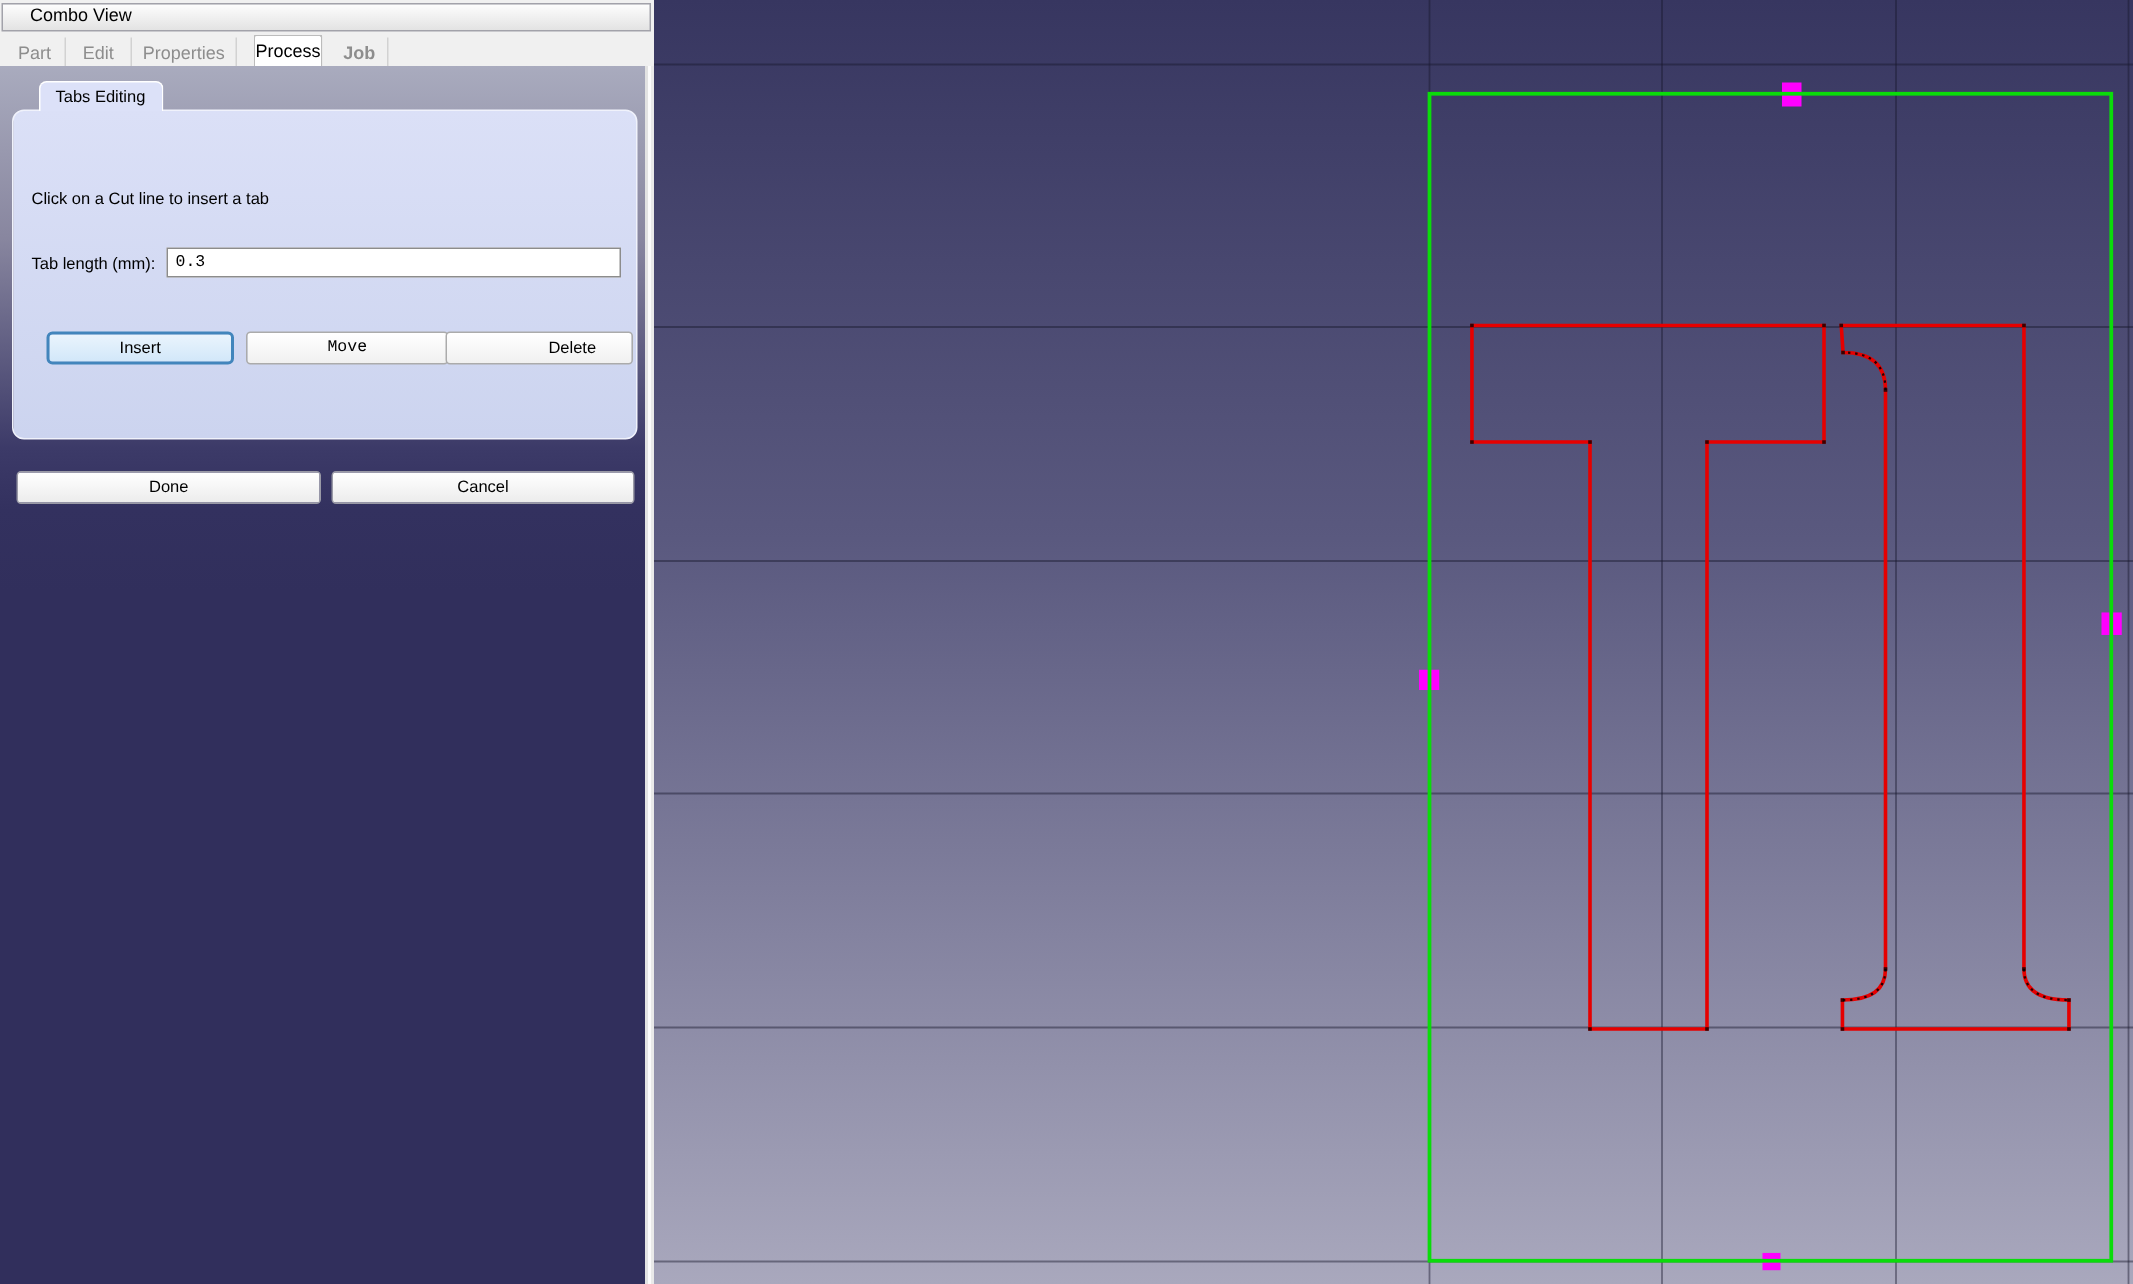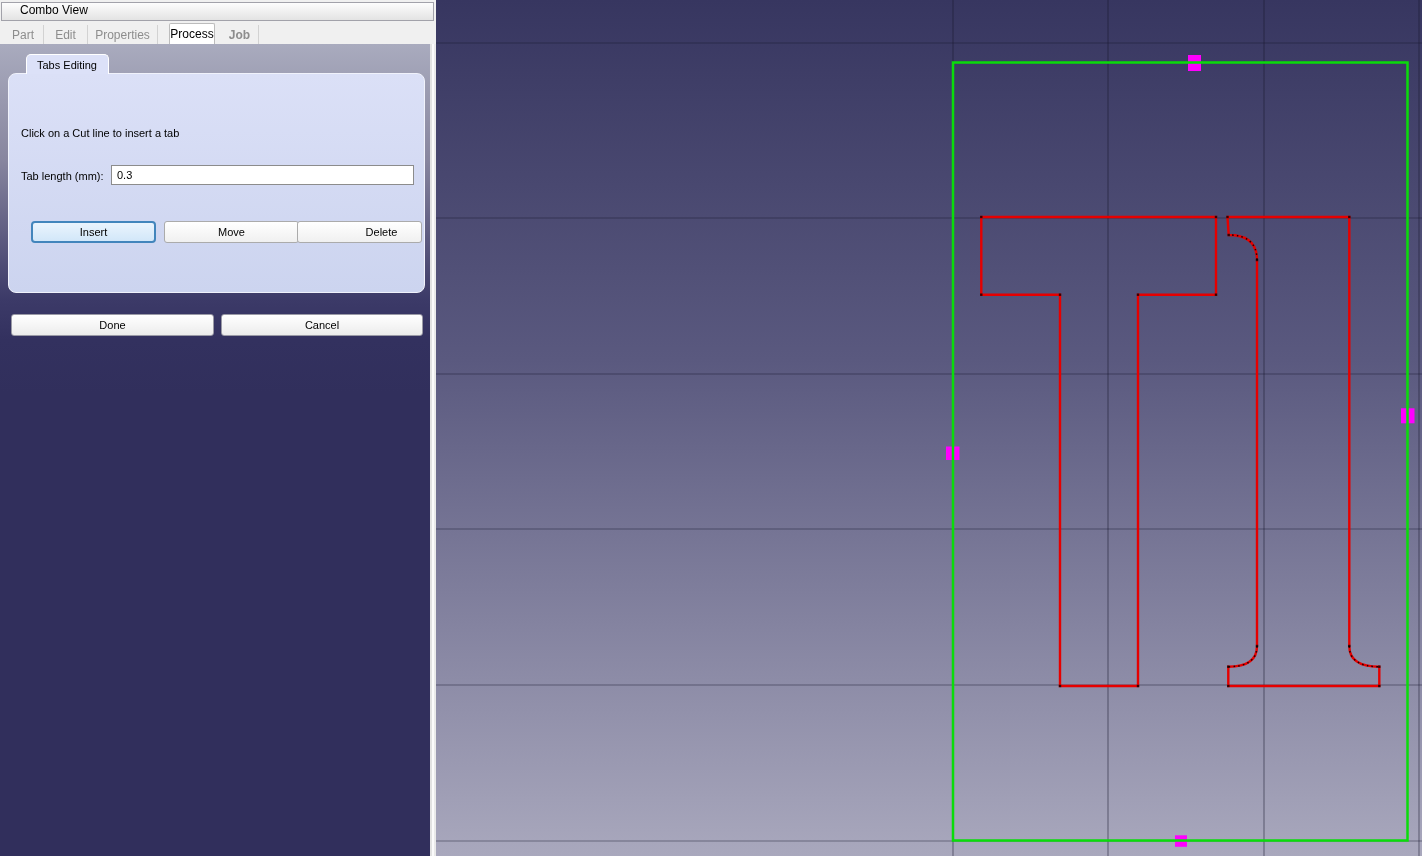--- a/index.html
+++ b/index.html
@@ -33,21 +33,21 @@
     font-size:11px; color:#000; display:flex; align-items:center;
     padding-left:10px;margin-left:15px; }
   .groupbox { position:absolute; left:8px; top:29px; width:417px; height:220px;
     background:linear-gradient(#dbe0f7,#ccd4ef);
     border:1px solid #f0f2fb; border-radius:8px; }
 
   .hint { position:absolute; left:12px; top:53px; font-size:11px; color:#000; }
   .field-label { position:absolute; left:12px; top:96px; font-size:11px; color:#000; }
   .field-input { position:absolute; left:102px; top:91px; width:303px; height:20px;
     border:1px solid #8c8c8c; background:#fff; font-size:11px;
-    font-family:Liberation Sans, sans-serif; padding-left:5px; color:#000; }
+    font-family:Liberation Mono, monospace; padding-left:5px; color:#000; }
 
   .btn { position:absolute; height:22px; display:flex; align-items:center;
     justify-content:center; font-size:11px; color:#000;
     background:linear-gradient(#ffffff,#f0f0f0);
     border:1px solid #ababab; border-radius:3px; cursor:default; }
   .btn.primary { background:linear-gradient(#eaf4fd,#d2e7f9);
     border:2px solid #4285bc; border-radius:4px; }
 
   .footer-btn { position:absolute; height:22px; display:flex; align-items:center;
     justify-content:center; font-size:11px; color:#000;
@@ -88,21 +88,21 @@
         <span>Tabs Editing</span>
       </div>
 
       <div class="groupbox">
         <div class="hint">Click on a Cut line to insert a tab</div>
 
         <div class="field-label">Tab length (mm):</div>
         <input class="field-input" type="text" value="0.3" style="">
 
         <div class="btn primary" style="left:22px;top:147px;width:125px;">Insert</div>
-        <div class="btn" style="left:155px;top:147px;width:135px;">Move</div>
+        <div class="btn" style="left:155px;top:147px;width:135px;font-family:Liberation Mono, monospace;">Move</div>
         <div class="btn" style="left:288px;top:147px;width:125px;padding-left:44px;">Delete</div>
 
       </div>
 
       <div class="footer-btn" style="left:11px;top:270px;width:203px;">Done</div>
       <div class="footer-btn" style="left:221px;top:270px;width:202px;">Cancel</div>
     </div>
   </div>
 
   <div class="splitter"></div>

